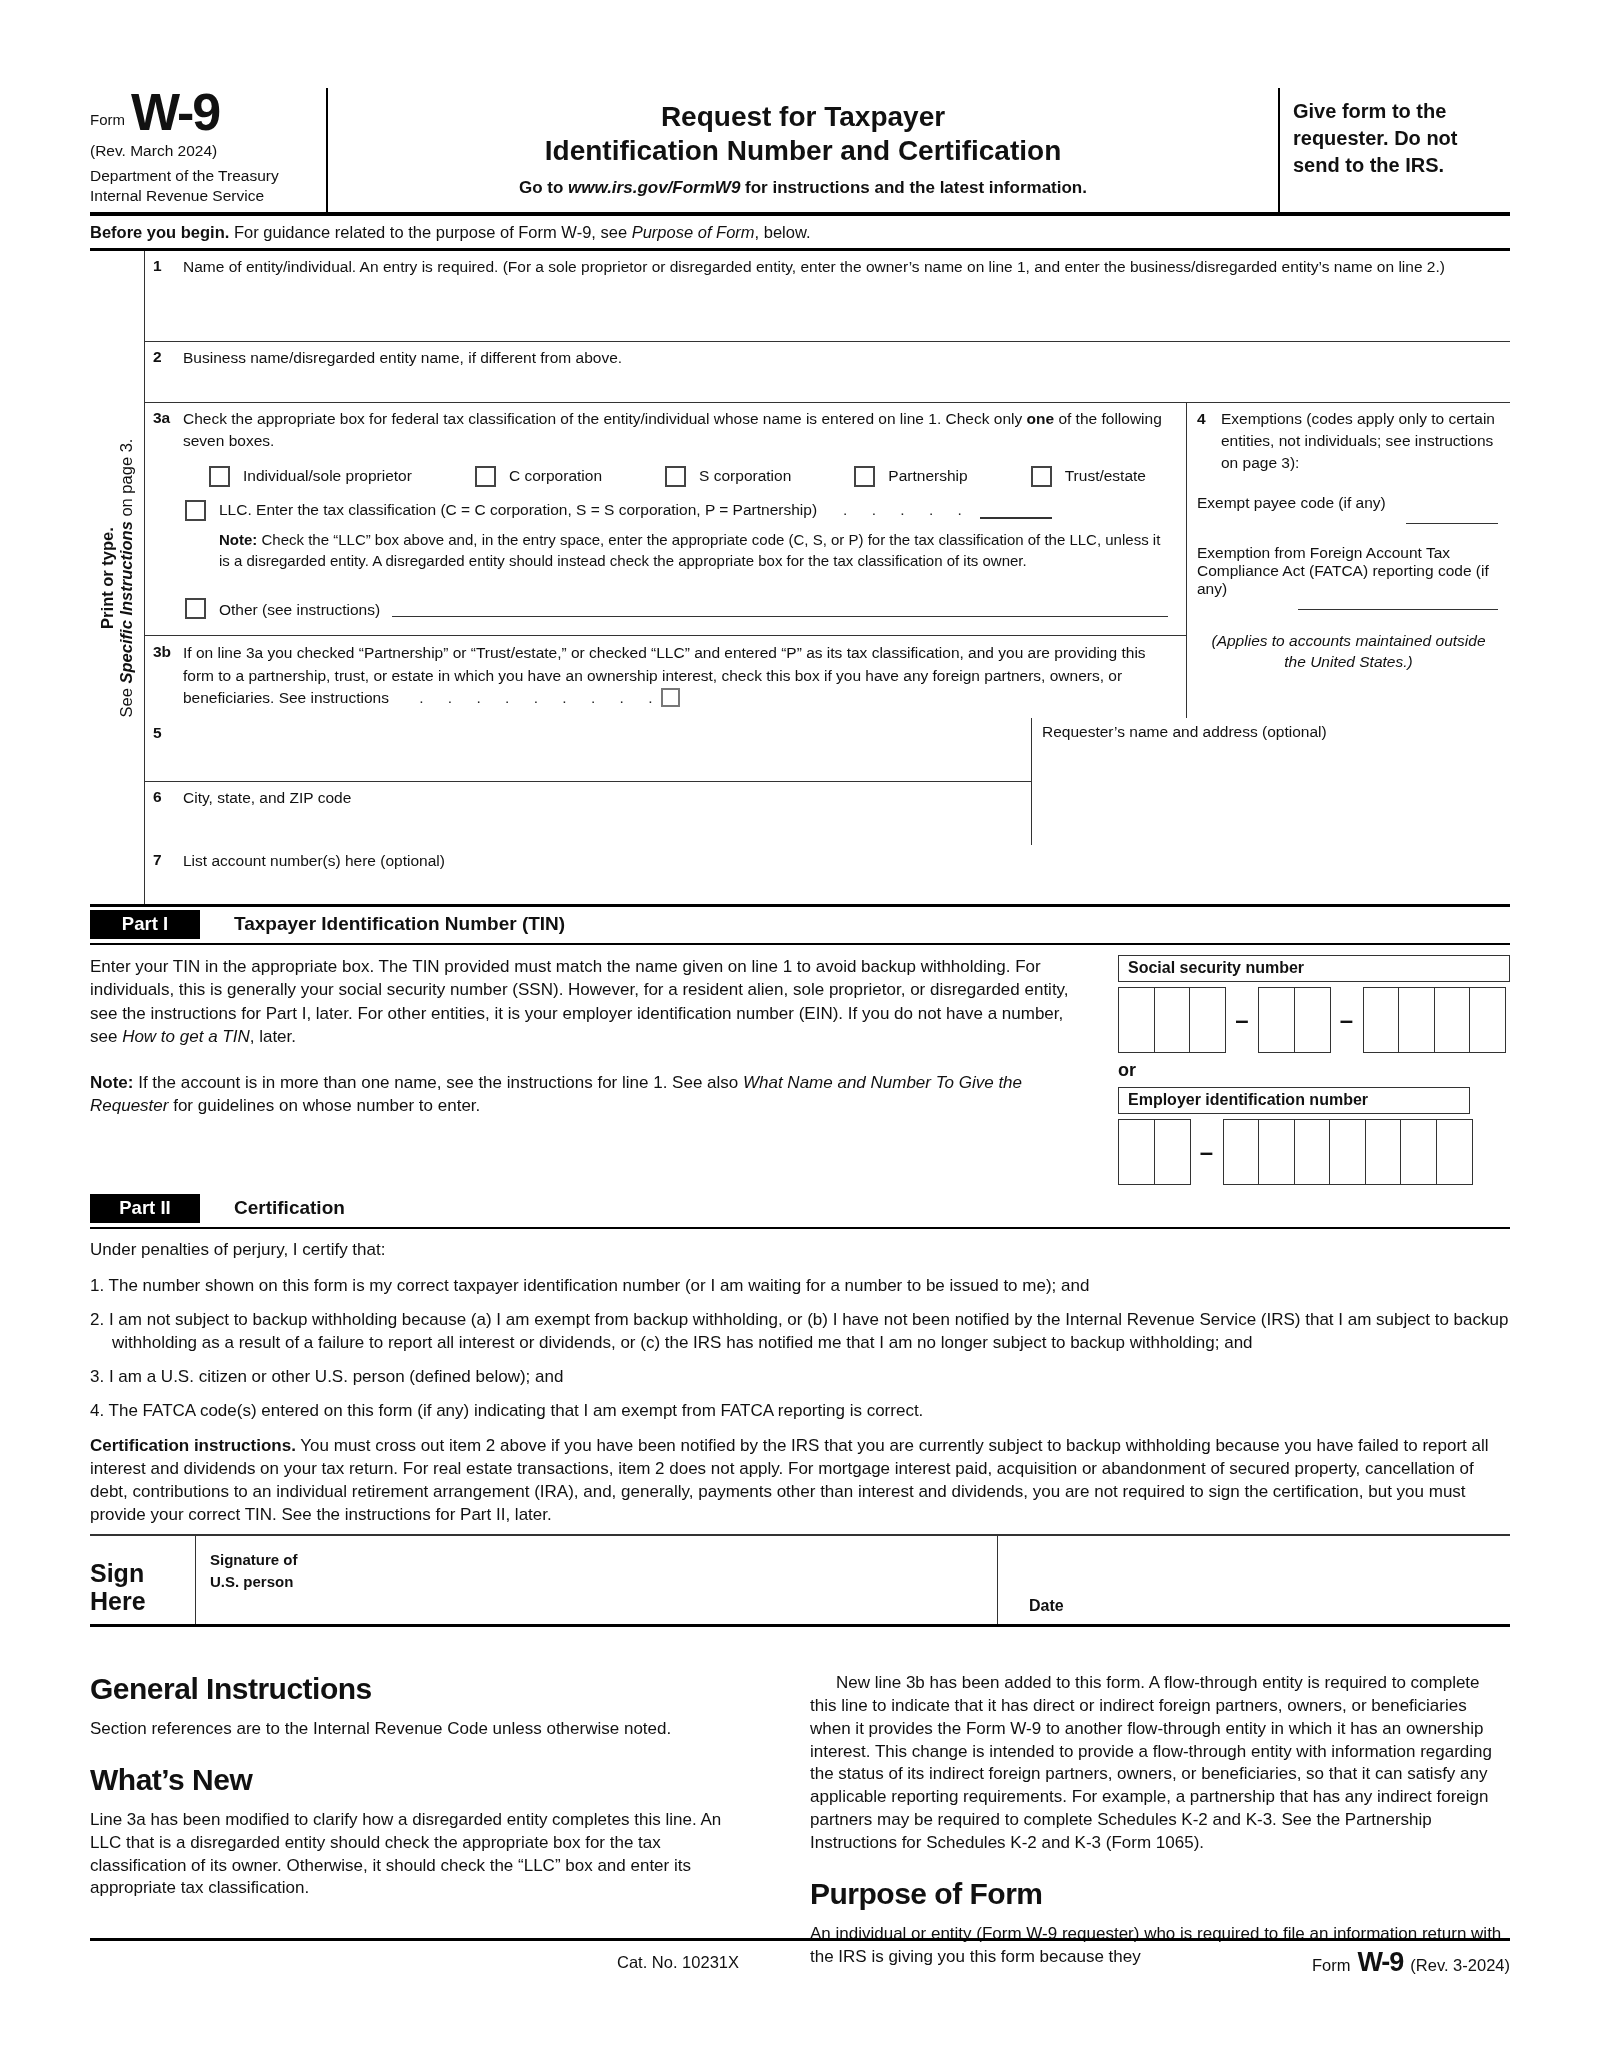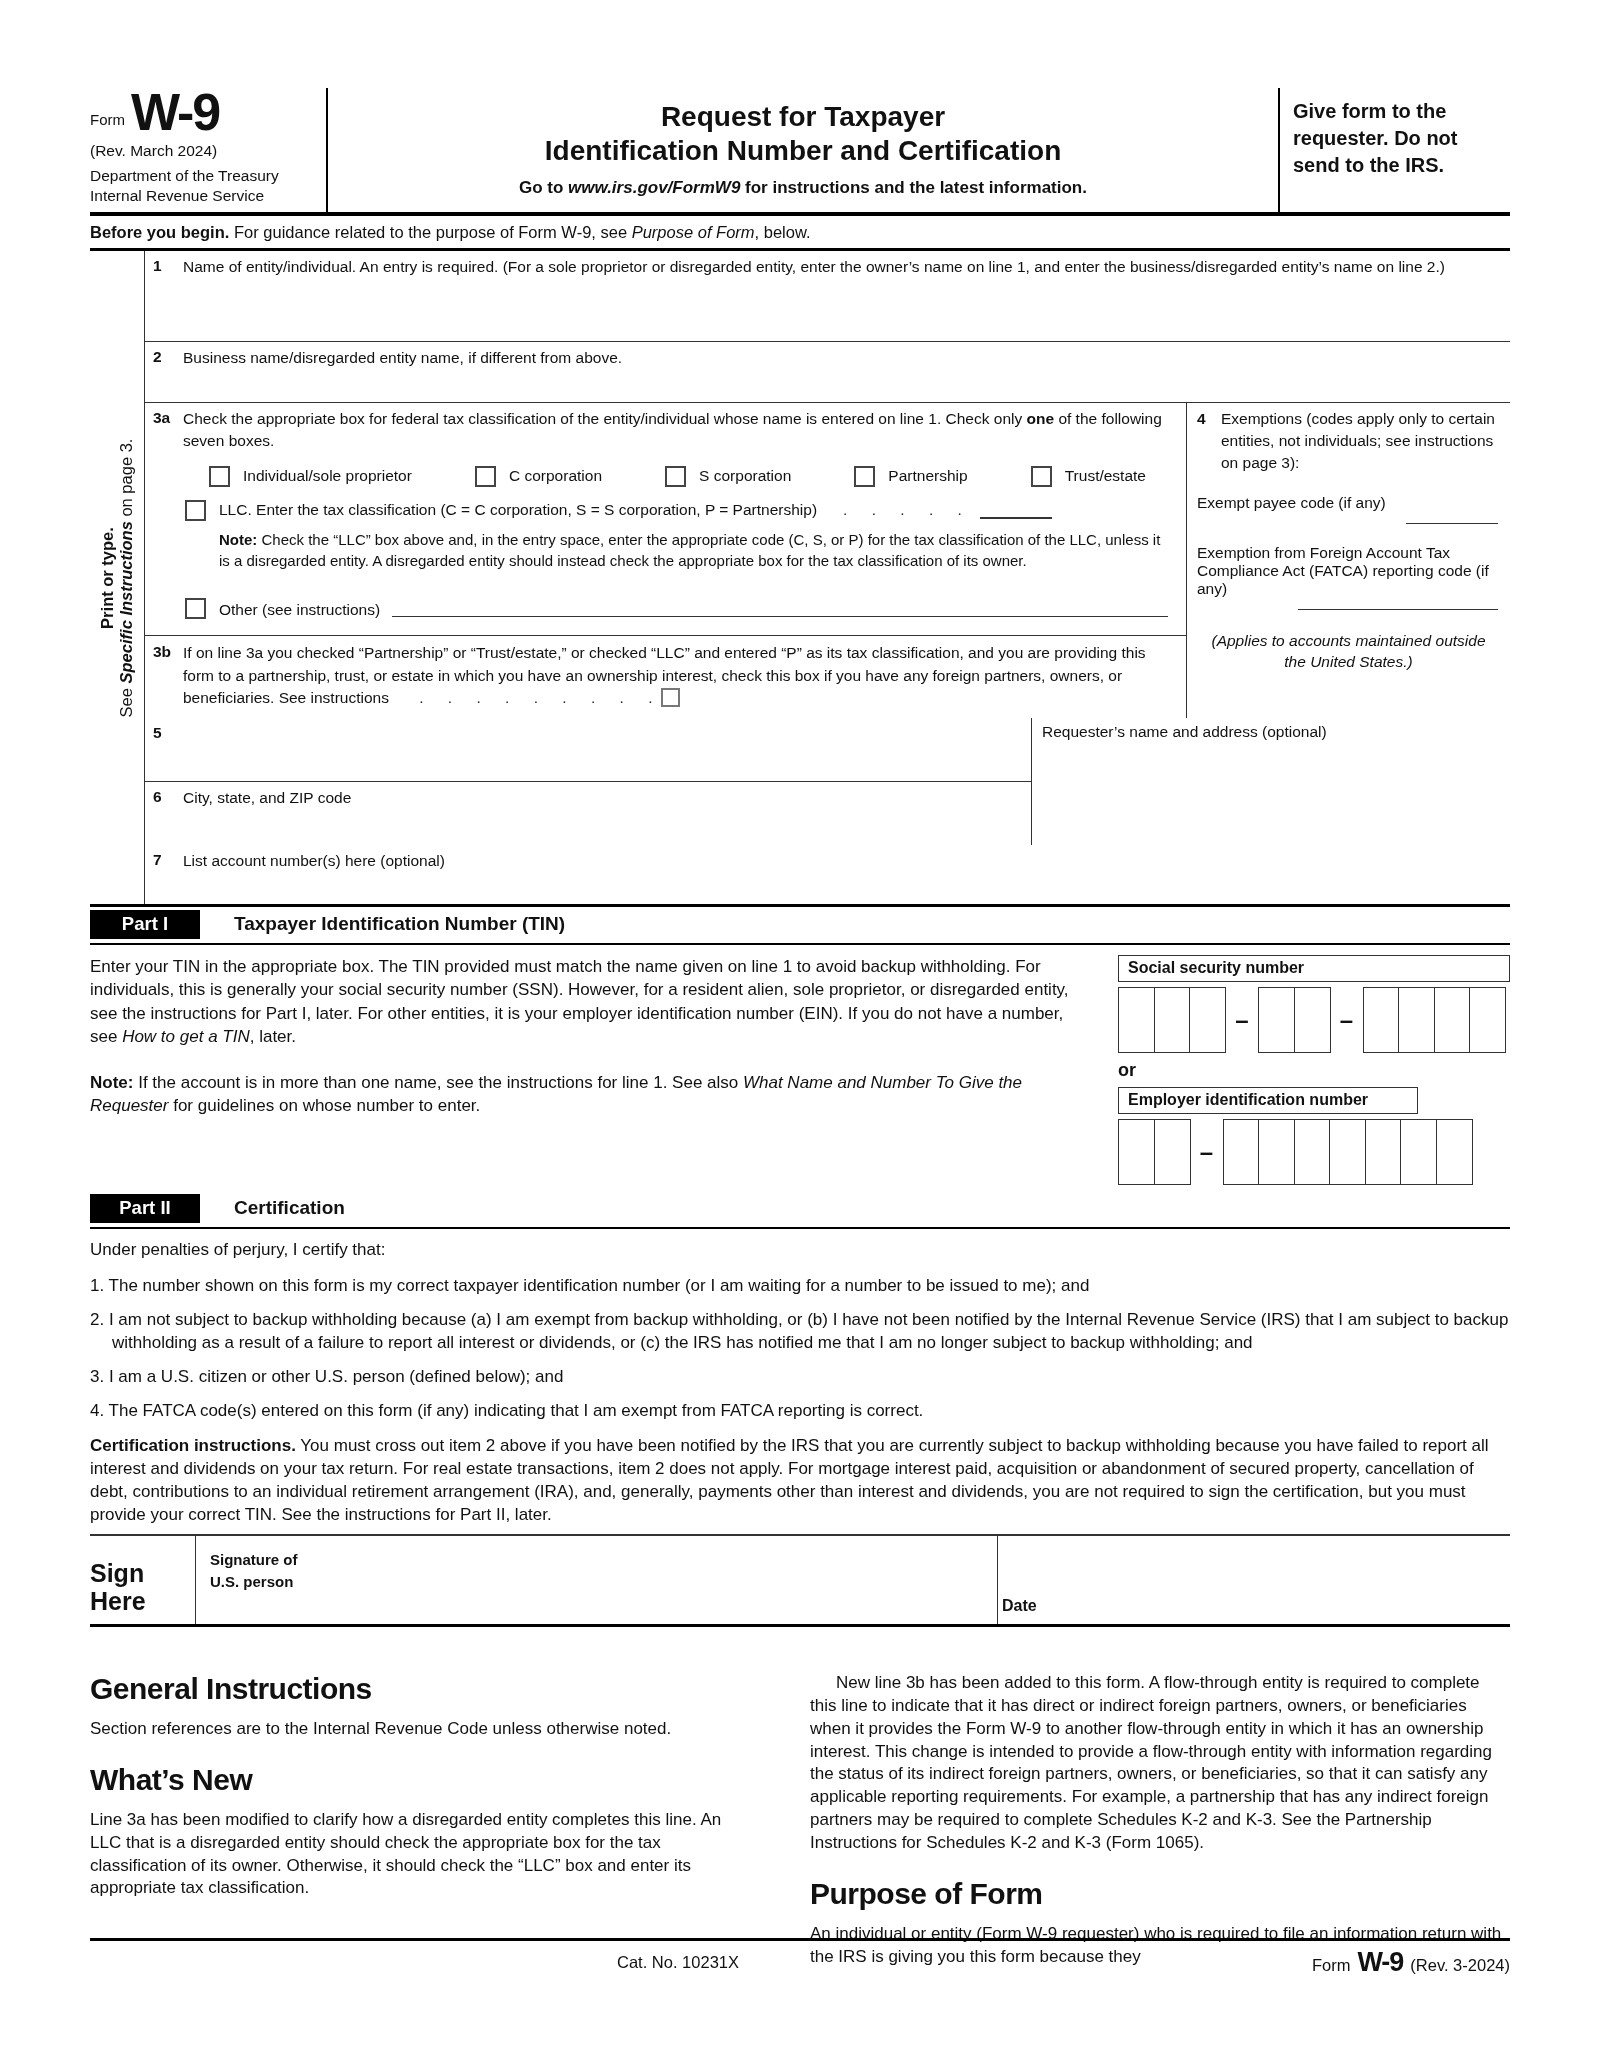--- a/index.html
+++ b/index.html
@@ -72,31 +72,31 @@
   .p1body { display:flex; padding:10px 0 6px; min-height:212px; }
   .p1text { flex:1; padding-right:30px; font-size:17px; line-height:1.38; }
   .p1text p { margin-bottom:22px; }
   .tincol { width:392px; flex:none; }
   .tlabelbox { border:1.5px solid #333; font-weight:bold; font-size:16px; padding:3px 9px 4px; }
   .cellrow { display:flex; align-items:center; margin-top:5px; }
   .cell { width:37px; height:66px; border:1.5px solid #333; margin-left:-1.5px; background:#fff; }
   .cell.first { margin-left:0; }
   .dash { width:32px; text-align:center; font-weight:bold; font-size:24px; flex:none; }
   .orlbl { font-weight:bold; font-size:18px; margin:7px 0 6px; }
-  .einbox { width:300px; }
+  .einbox { width:352px; }
   
   .p2body { padding:9px 0 0; font-size:17px; line-height:1.36; }
   .p2body .intro { margin-bottom:13px; }
   .item { margin-bottom:11px; padding-left:22px; text-indent:-22px; }
   .certp { margin-top:4px; margin-bottom:8px; }
   
   .signrow { display:flex; border-top:2px solid #333; border-bottom:3px solid #000; }
   .signcell { width:106px; flex:none; border-right:1.5px solid #333; font-size:25px; font-weight:bold; line-height:1.12; padding:23px 0 9px; }
   .sigcell { flex:1; padding:8px 10px 26px 14px; font-size:15px; font-weight:bold; line-height:1.45; display:flex; flex-direction:column; justify-content:center; }
-  .datecell { width:513px; flex:none; border-left:1.5px solid #333; display:flex; align-items:flex-end; padding:0 0 9px 4px; font-size:16px; font-weight:bold; }
+  .datecell { width:513px; flex:none; border-left:1.5px solid #333; display:flex; align-items:flex-end; padding:0 0 9px 31px; font-size:16px; font-weight:bold; }
   
   .gi { display:flex; gap:58px; margin-top:45px; }
   .gicolL { width:662px; flex:none; }
   .gicolR { flex:1; min-width:0; }
   .gh1 { font-size:30px; font-weight:bold; letter-spacing:-.5px; margin:0 0 12px; }
   .gh2 { font-size:30px; font-weight:bold; letter-spacing:-.5px; margin:22px 0 12px; }
   .gi p { font-size:17px; line-height:1.345; margin-bottom:11px; }
   .indent1 { text-indent:26px; }
   
   .footer { position:absolute; left:90px; right:90px; top:1938px; border-top:3px solid #000; height:60px; }

